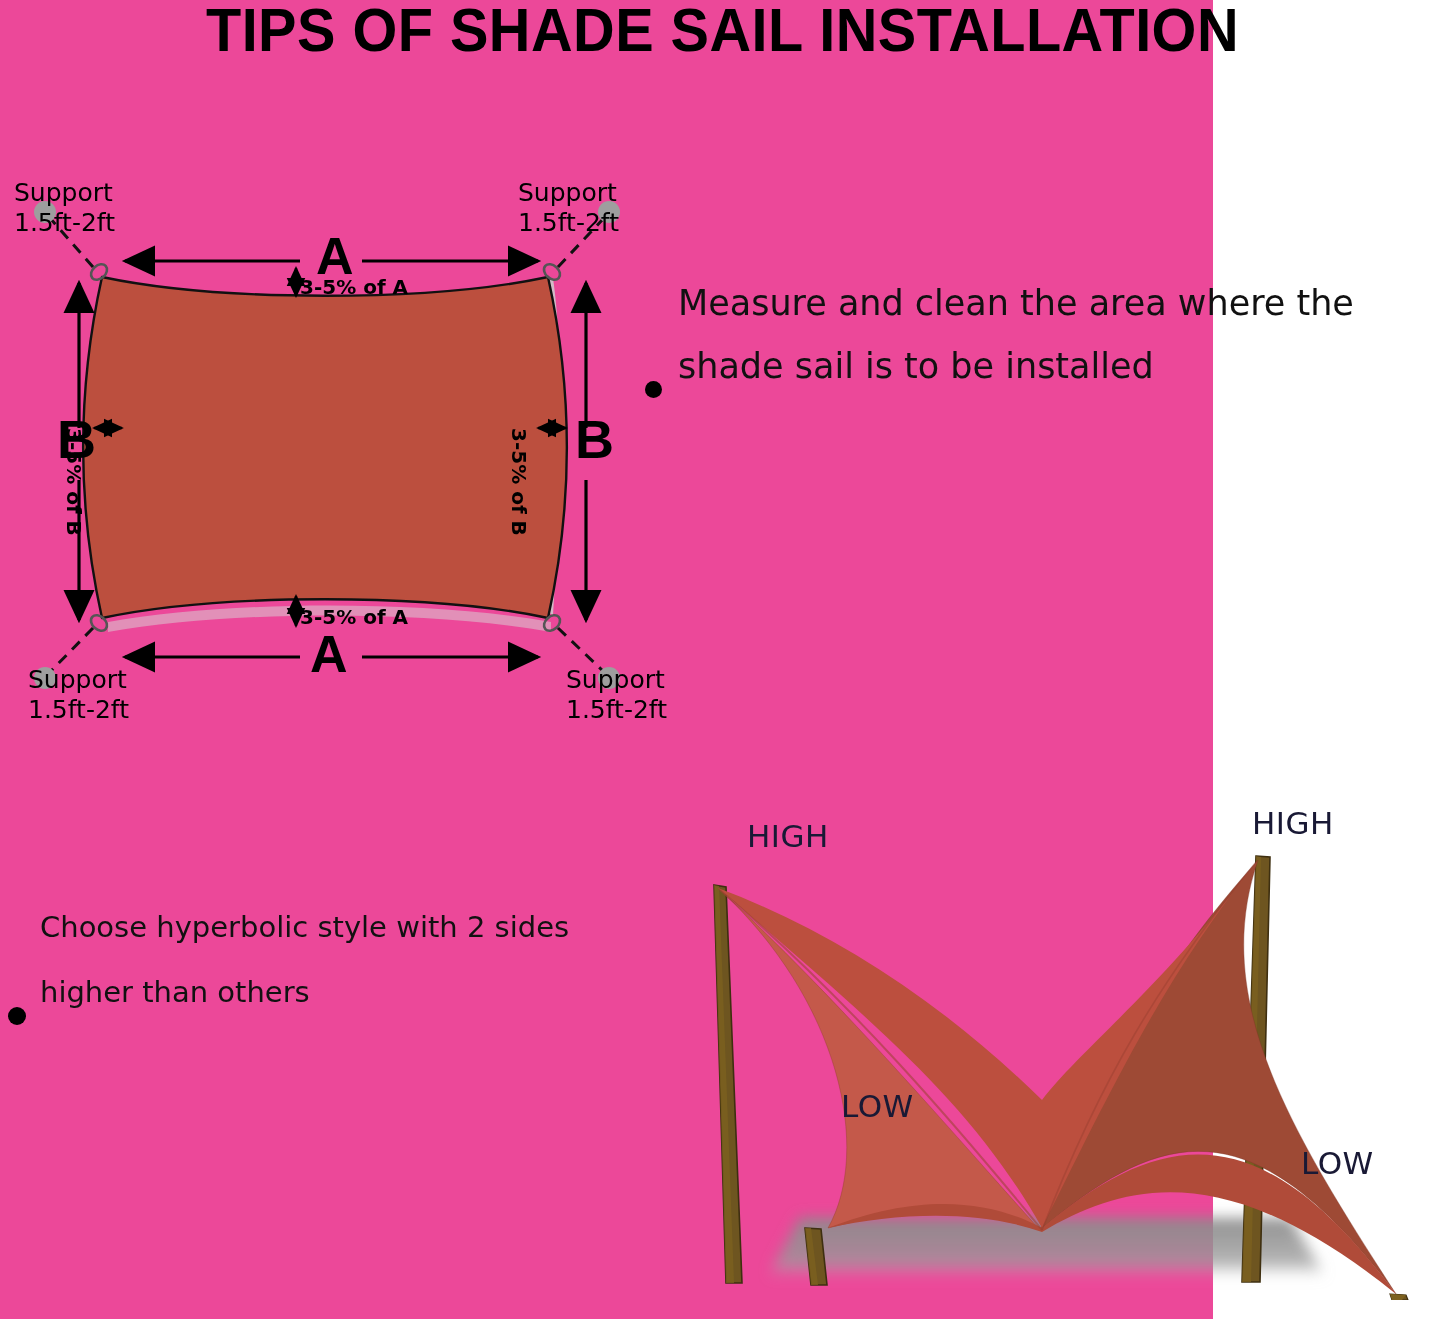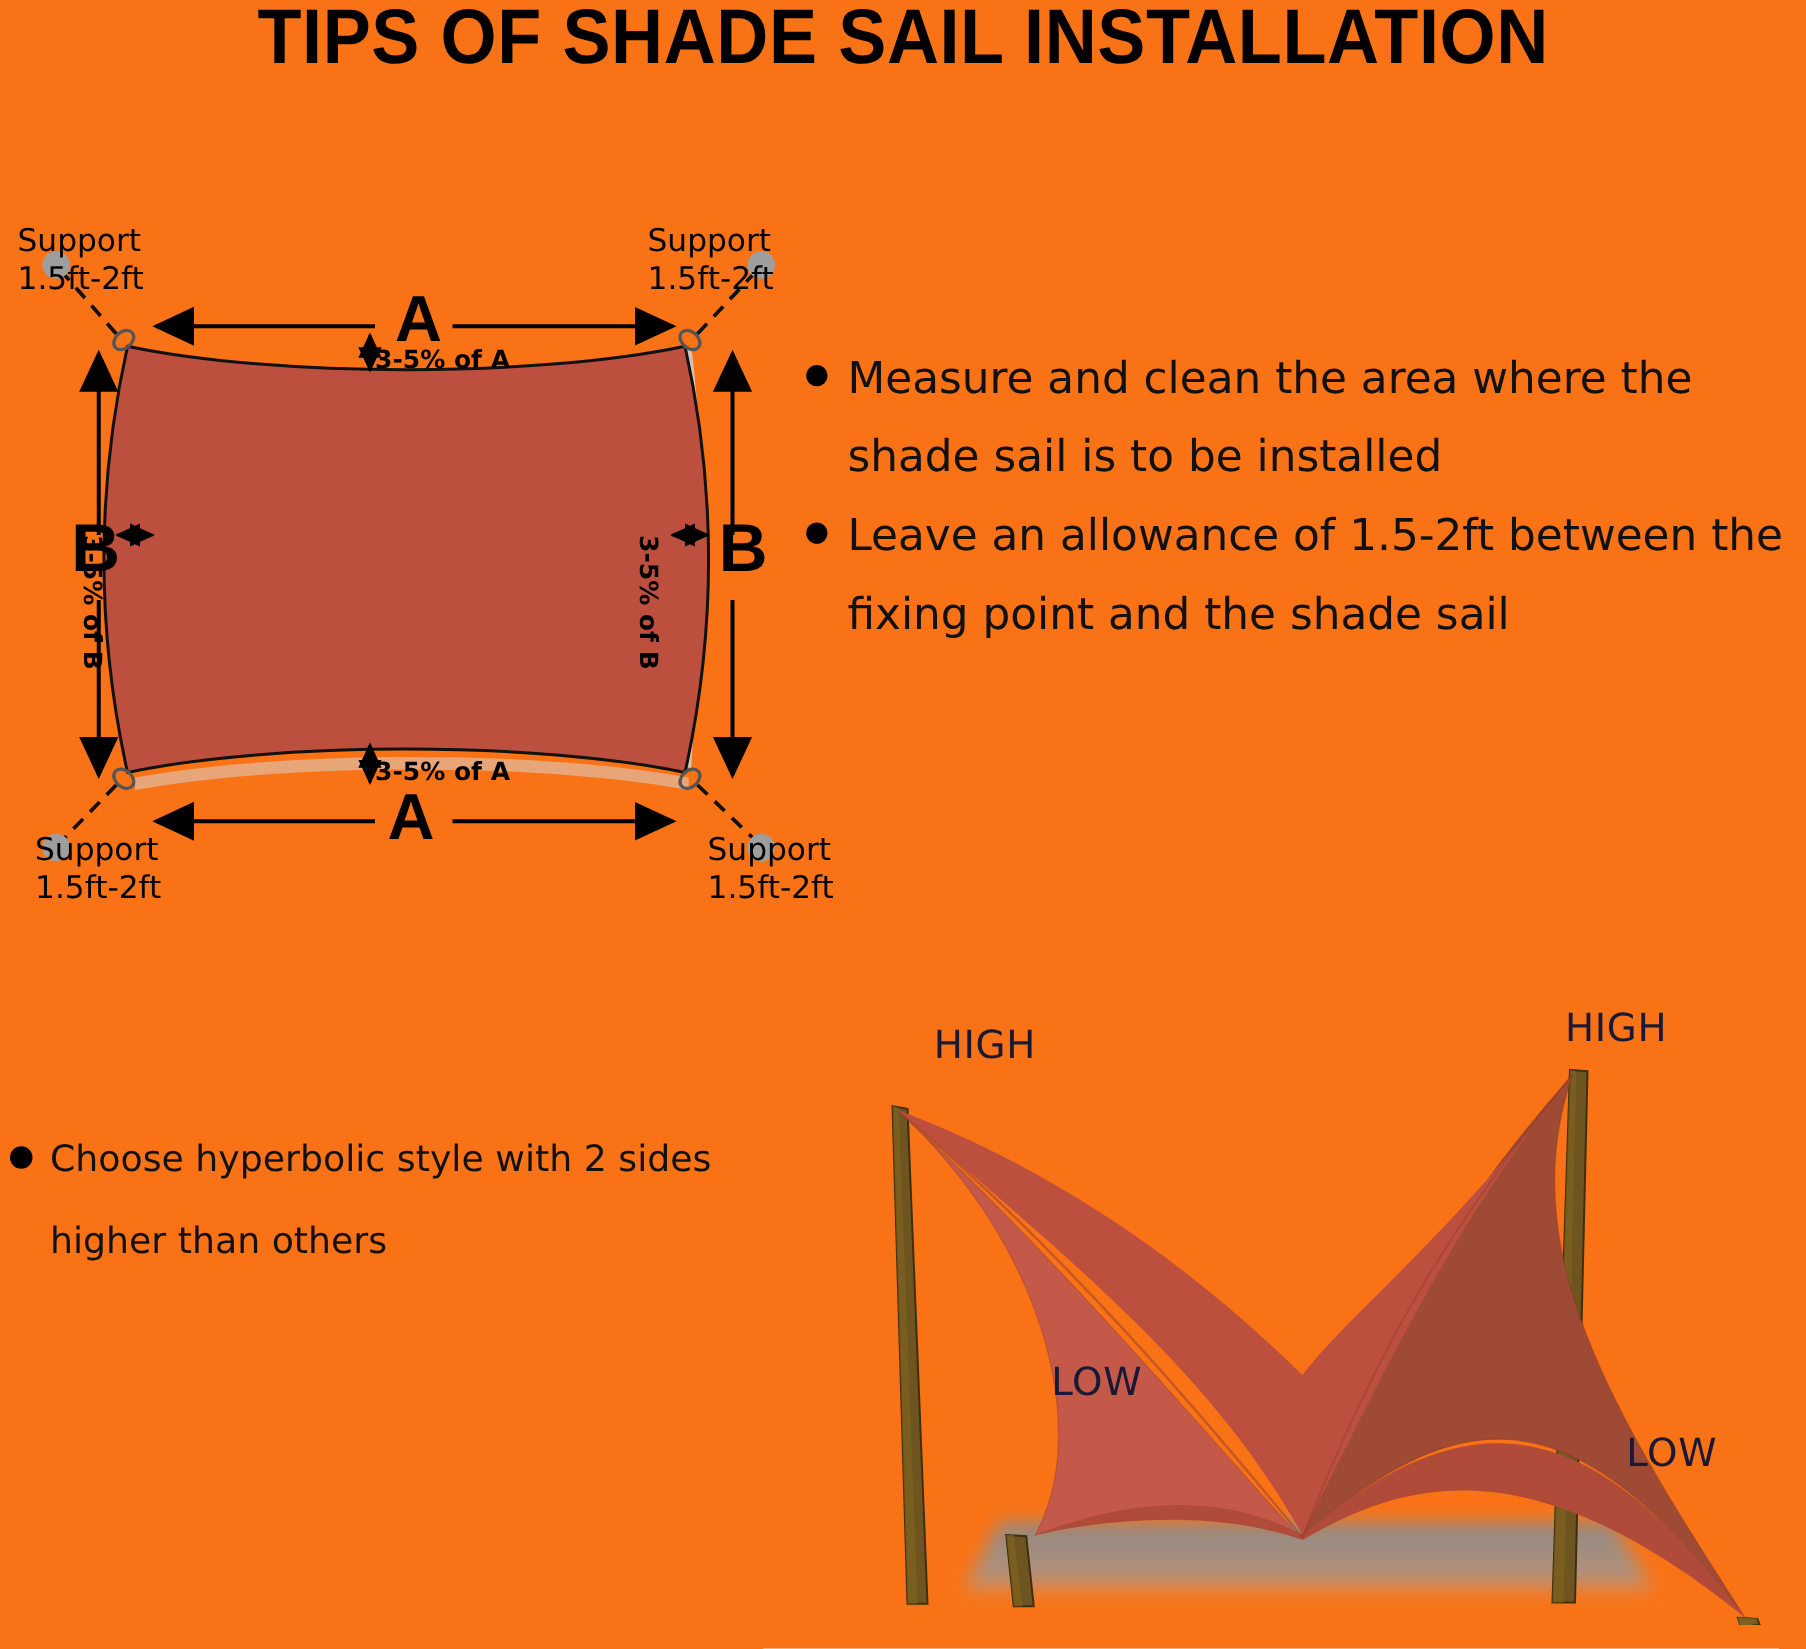--- a/index.html
+++ b/index.html
@@ -4,21 +4,21 @@
 <title>Tips of Shade Sail Installation</title>
 <style>
   html,body{margin:0;padding:0;background:#ffffff;}
   body{
     width:1445px;height:1319px;
     font-family:"DejaVu Sans","Liberation Sans",sans-serif;
     color:#000;
     position:relative;
     overflow:hidden;
   }
-  #page{position:relative;width:1445px;height:1319px;background:#f97316;}
+  #page{position:relative;width:1213px;height:1319px;background:#ec4899;}
 
   
   .title{
     position:absolute;left:0;top:-6px;width:1445px;
     text-align:center;
     font-family:"Liberation Sans","DejaVu Sans",sans-serif;
     font-weight:bold;
     font-size:62px;
     letter-spacing:0.5px;
     line-height:72px;
@@ -26,21 +26,21 @@
     transform-origin:center top;
     white-space:nowrap;
     color:#000;
   }
 
   
   .svgblock{position:absolute;}
 
   
   .bullets{position:absolute;}
-  .bullet-row{display:flex;align-items:flex-start;}
+  .bullet-row{display:flex;align-items:flex-end;}
   .bullet-dot{
     flex:0 0 auto;
     width:17px;height:17px;border-radius:50%;
     background:#000;
     margin-top:20px;margin-right:16px;
   }
   .bullet-text{
     font-family:"DejaVu Sans","Liberation Sans",sans-serif;
     font-size:35px;
     line-height:63px;
@@ -176,24 +176,20 @@
   <div style="position:absolute;left:300px;top:275px;font-size:20px;font-weight:600;font-family:'DejaVu Sans',sans-serif;white-space:nowrap;">3-5% of A</div>
   <div style="position:absolute;left:300px;top:605px;font-size:20px;font-weight:600;font-family:'DejaVu Sans',sans-serif;white-space:nowrap;">3-5% of A</div>
 
   <div style="position:absolute;left:86px;top:428px;font-size:20px;font-weight:600;font-family:'DejaVu Sans',sans-serif;white-space:nowrap;transform:rotate(90deg);transform-origin:left top;">3-5% of B</div>
   <div style="position:absolute;left:531px;top:428px;font-size:20px;font-weight:600;font-family:'DejaVu Sans',sans-serif;white-space:nowrap;transform:rotate(90deg);transform-origin:left top;">3-5% of B</div>
 
   <div class="bullets" id="tips-list">
     <div class="bullet-row">
       <span class="bullet-dot"></span>
       <span class="bullet-text">Measure and clean the area where the shade sail is to be installed</span>
-    </div>
-    <div class="bullet-row">
-      <span class="bullet-dot"></span>
-      <span class="bullet-text">Leave an allowance of 1.5-2ft between the fixing point and the shade sail</span>
     </div>
   </div>
 
   <div class="bullets" id="style-list">
     <div class="bullet-row">
       <span class="bullet-dot"></span>
       <span class="bullet-text">Choose hyperbolic style with 2 sides higher than others</span>
     </div>
   </div>
 

